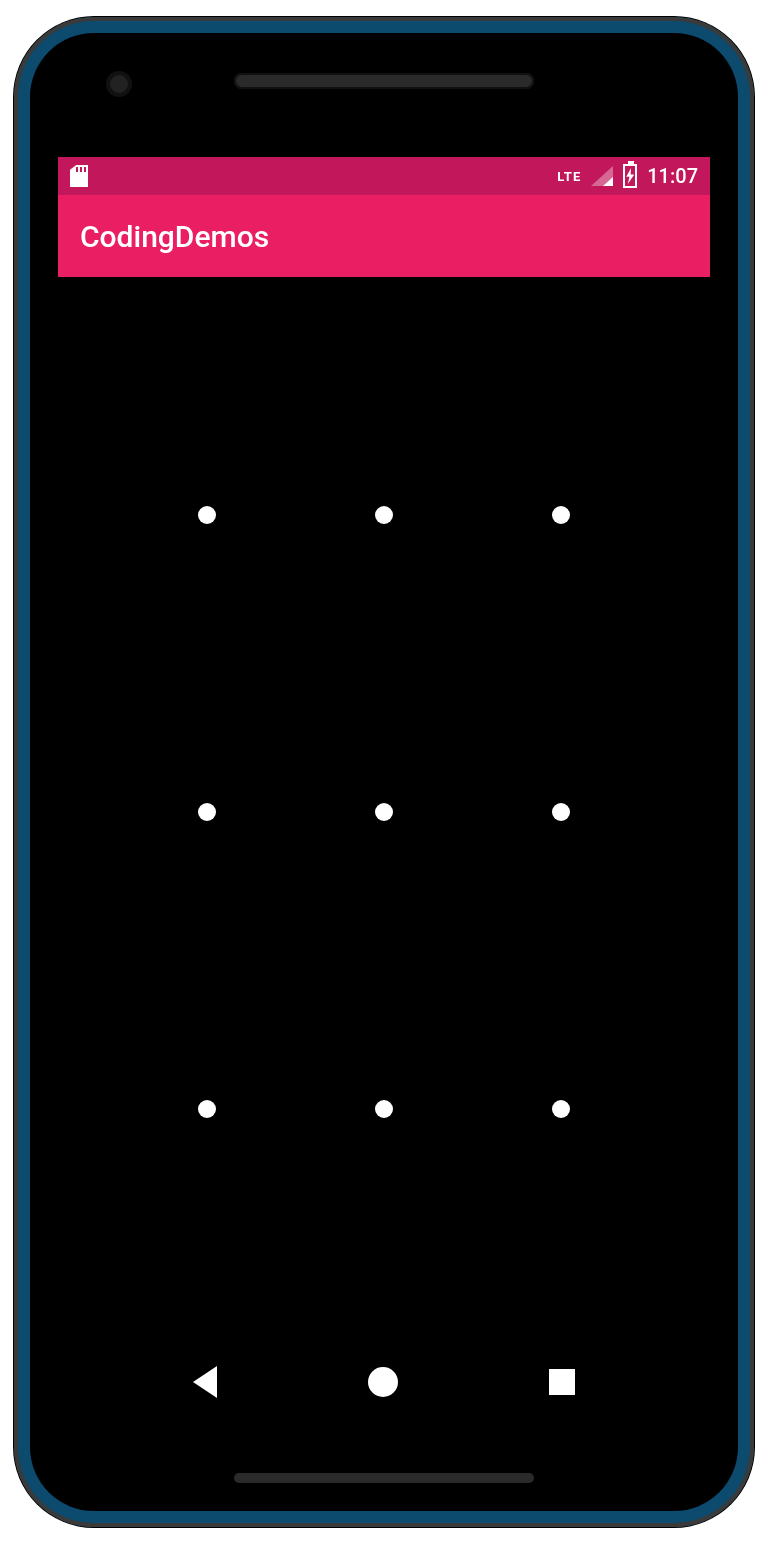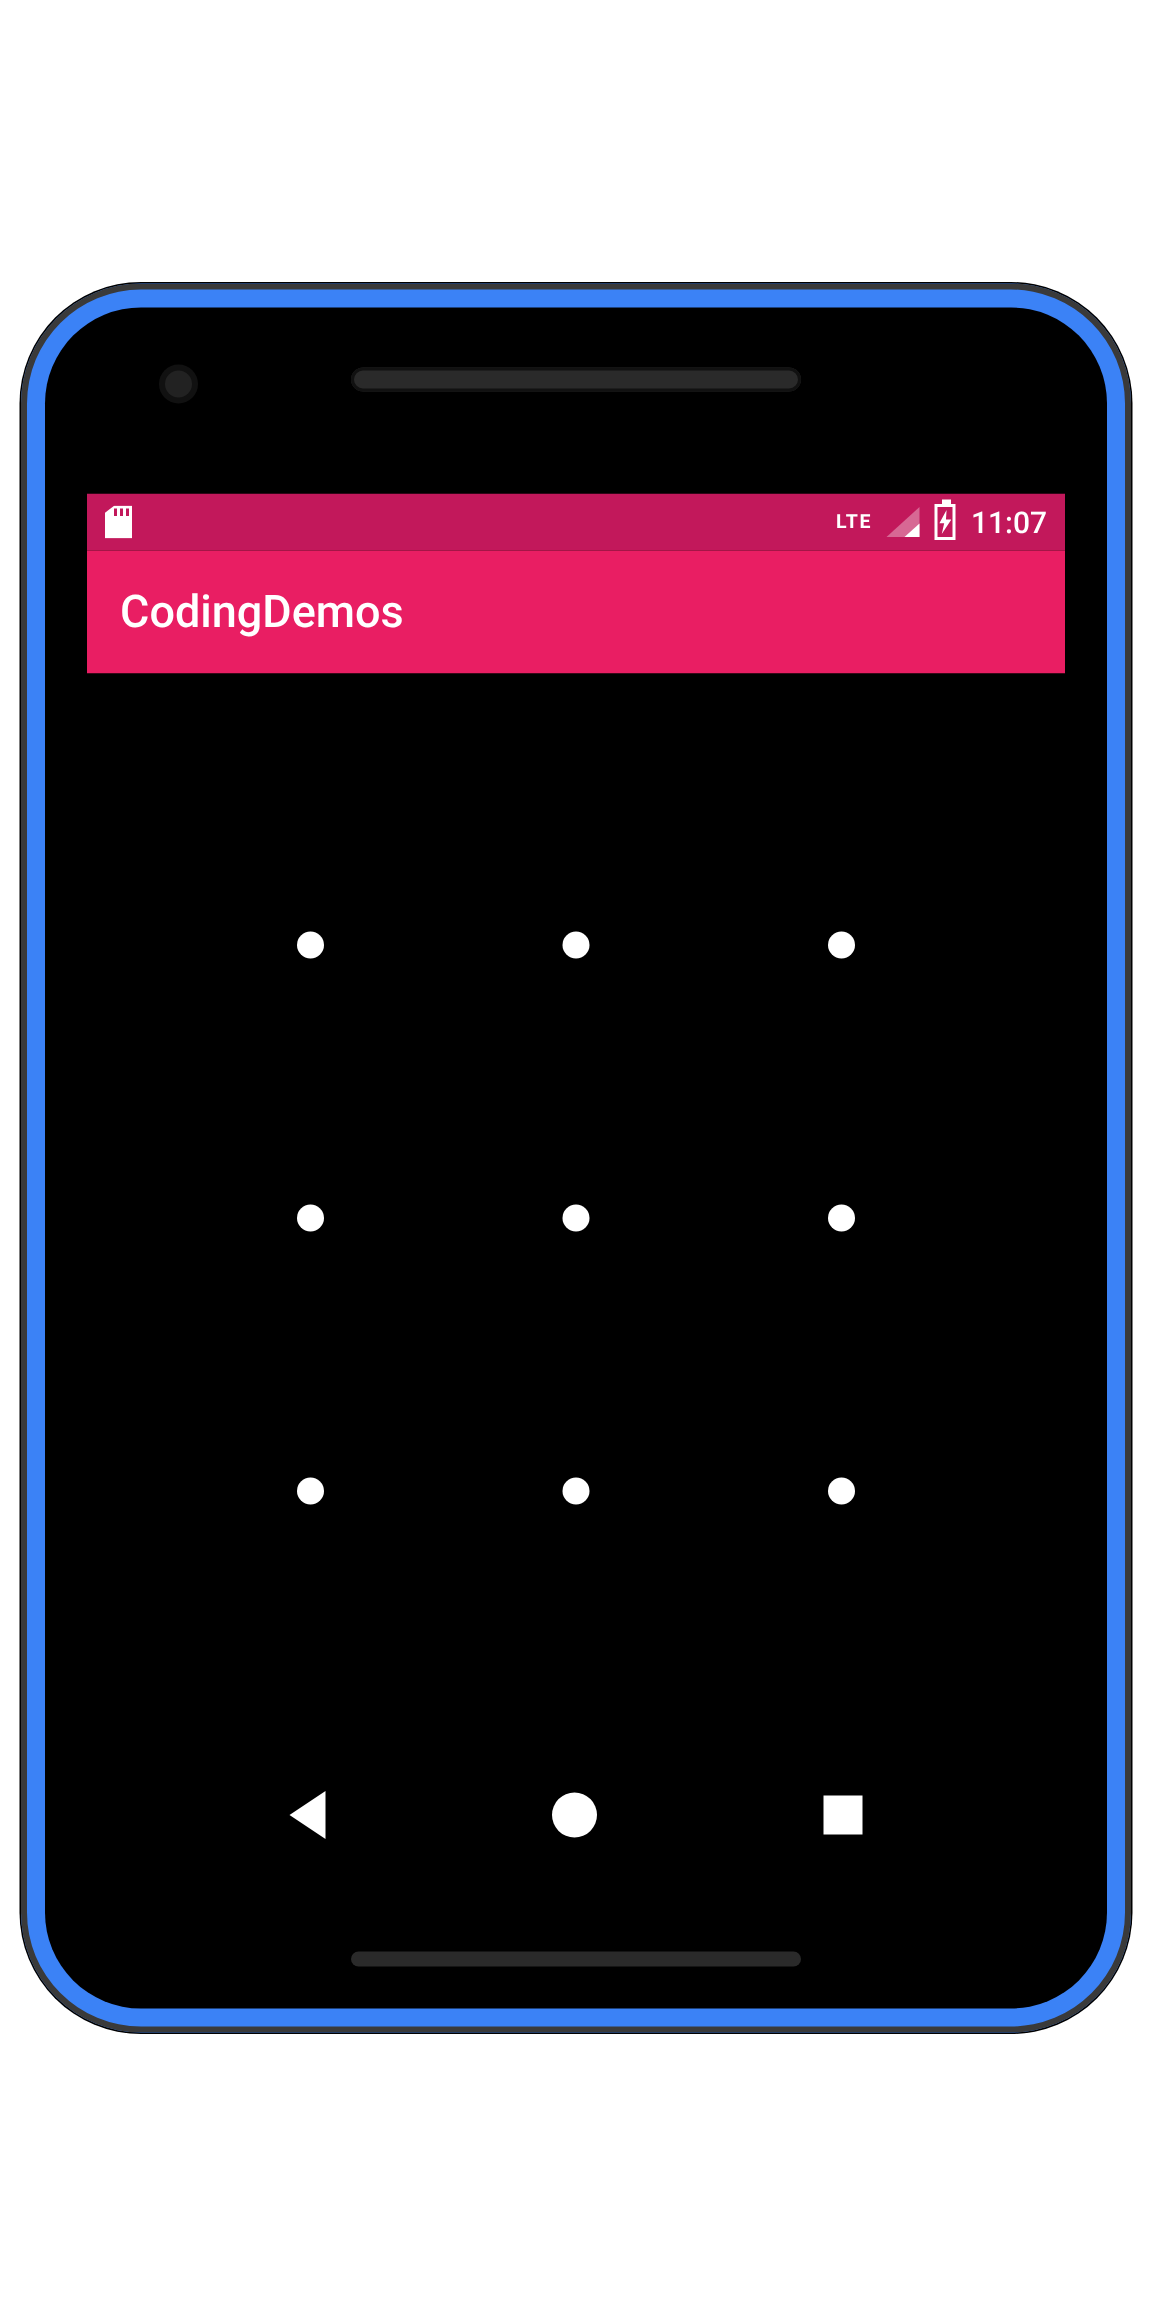--- a/index.html
+++ b/index.html
@@ -15,22 +15,22 @@
     .device {
       width: 768px;
       height: 1544px;
       position: relative;
       display: flex;
       justify-content: center;
       align-items: center;
     }
     .phone-outer {
       width: 740px;
-      height: 1166px;
-      background: #3b82f6;
+      height: 1510px;
+      background: #0c4a6e;
       border-radius: 80px;
       position: relative;
       box-shadow: inset 0 0 0 4px #3a3a3a, 0 0 0 1px #000;
       overflow: hidden;
     }
     .phone-inner {
       position: absolute;
       top: 16px; left: 16px; right: 16px; bottom: 16px;
       background: #000;
       border-radius: 64px;

